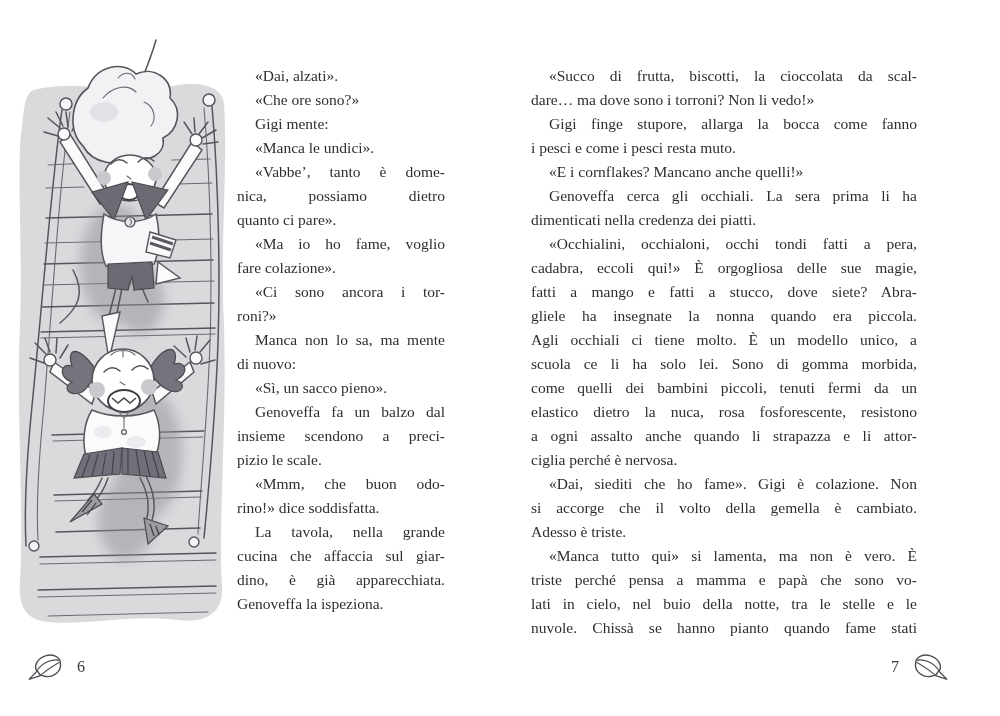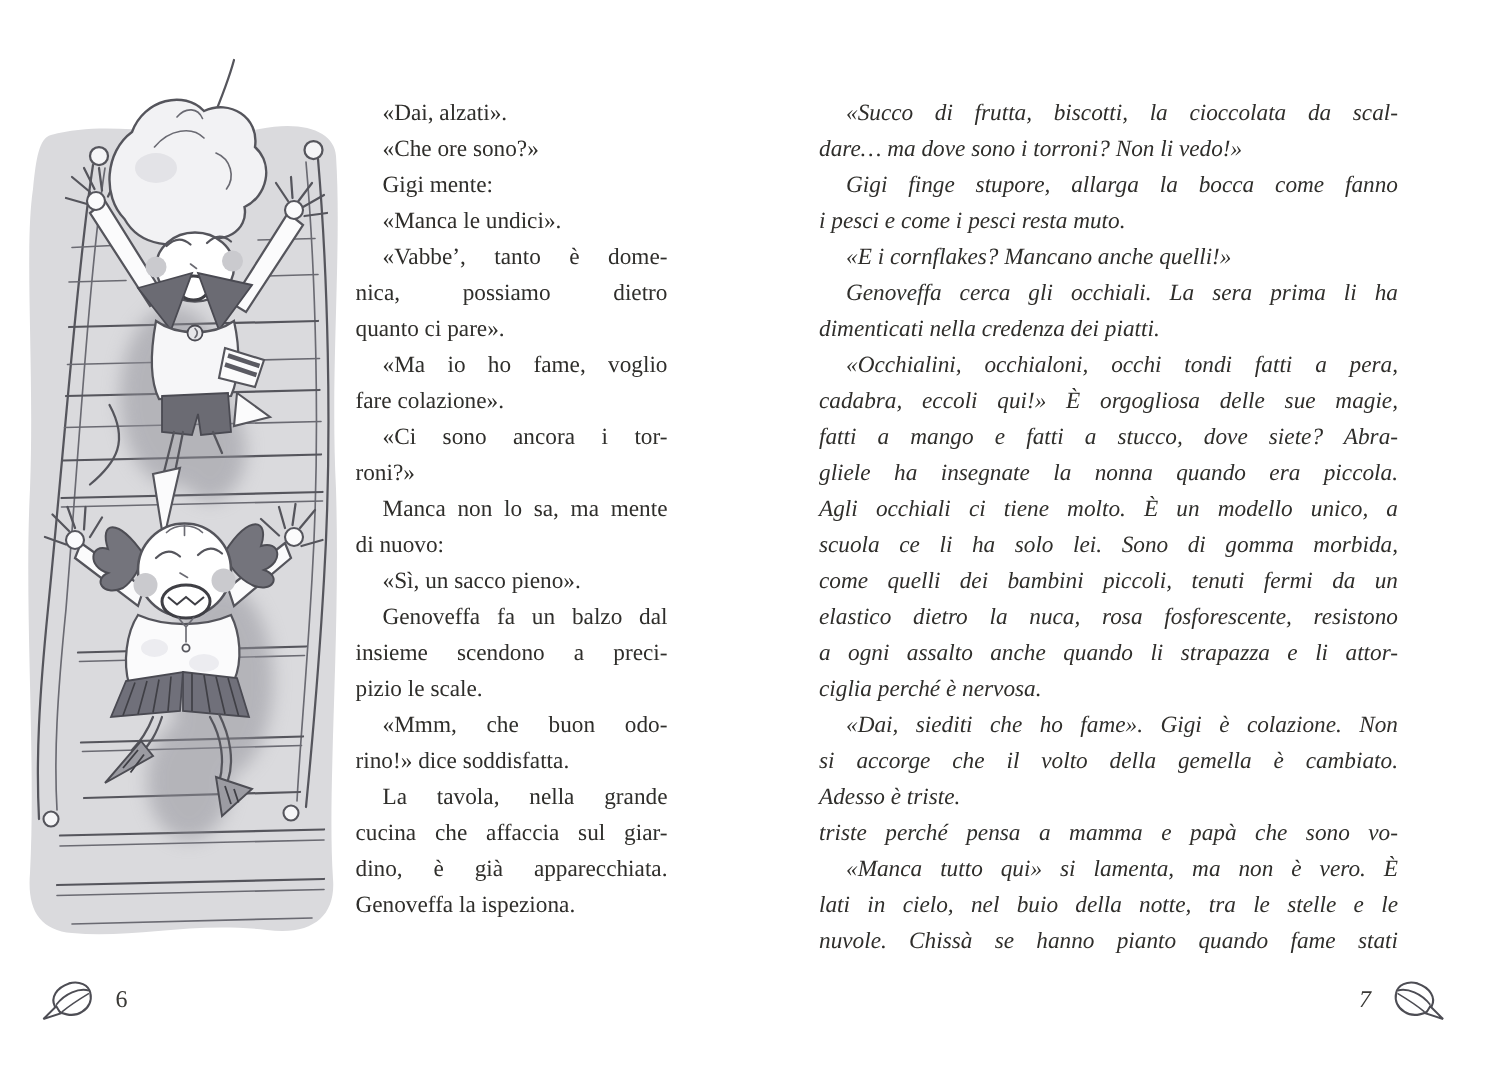--- a/index.html
+++ b/index.html
@@ -1,21 +1,21 @@
 <!DOCTYPE html>
 <html lang="it"><head>
 <meta charset="utf-8">
 <style>
   html,body{margin:0;padding:0;background:#ffffff;}
   body{width:1000px;height:716px;overflow:hidden;
        font-family:"Liberation Serif","DejaVu Serif",serif;color:#2f2e2b;}
   .spread{position:relative;width:1000px;height:716px;background:#ffffff;}
   .page{position:absolute;top:0;height:716px;width:500px;}
   .page.left{left:0;}
-  .page.right{left:488px;font-style:italic;}
+  .page.right{left:473px;}
   .illus{position:absolute;left:8px;top:26px;}
   .col{position:absolute;top:64px;}
   .col-left{left:237px;width:208px;}
   .col-right{left:58px;width:386px;}
   .line{height:24px;line-height:24px;font-size:15.5px;text-align:left;
         white-space:normal;letter-spacing:0;}
   .line.just{text-align:justify;text-align-last:justify;}
   .line.ind{text-indent:18px;}
   .foot{position:absolute;top:652px;display:flex;align-items:center;gap:11px;}
   .foot-left{left:28px;}
@@ -216,22 +216,22 @@
         <div class="line just">gliele ha insegnate la nonna quando era piccola.</div>
         <div class="line just">Agli occhiali ci tiene molto. È un modello unico, a</div>
         <div class="line just">scuola ce li ha solo lei. Sono di gomma morbida,</div>
         <div class="line just">come quelli dei bambini piccoli, tenuti fermi da un</div>
         <div class="line just">elastico dietro la nuca, rosa fosforescente, resistono</div>
         <div class="line just">a ogni assalto anche quando li strapazza e li attor-</div>
         <div class="line">ciglia perché è nervosa.</div>
         <div class="line ind just">«Dai, siediti che ho fame». Gigi è colazione. Non</div>
         <div class="line just">si accorge che il volto della gemella è cambiato.</div>
         <div class="line">Adesso è triste.</div>
+        <div class="line ind just">«Manca tutto qui» si lamenta, ma non è vero. È</div>
         <div class="line just">triste perché pensa a mamma e papà che sono vo-</div>
-        <div class="line ind just">«Manca tutto qui» si lamenta, ma non è vero. È</div>
         <div class="line just">lati in cielo, nel buio della notte, tra le stelle e le</div>
         <div class="line just">nuvole. Chissà se hanno pianto quando fame stati</div>
       </div>
 
     <footer class="foot foot-right">
       <span class="pnum">7</span>
       <svg class="leaf mirror" width="38" height="30" viewBox="0 0 40 30">
         <path d="M34,10 C33,4 26,1 19,3 C10,6 6,13 9,19 C12,25 22,27 28,23 C33,20 35,15 34,10 Z" fill="#ffffff" stroke="#4d4d54" stroke-width="1.5"></path>
         <path d="M10,18 C16,10 26,6 33,8" fill="none" stroke="#4d4d54" stroke-width="1.3"></path>
         <path d="M14,23 C20,18 28,13 33,10" fill="none" stroke="#4d4d54" stroke-width="1.1"></path>

